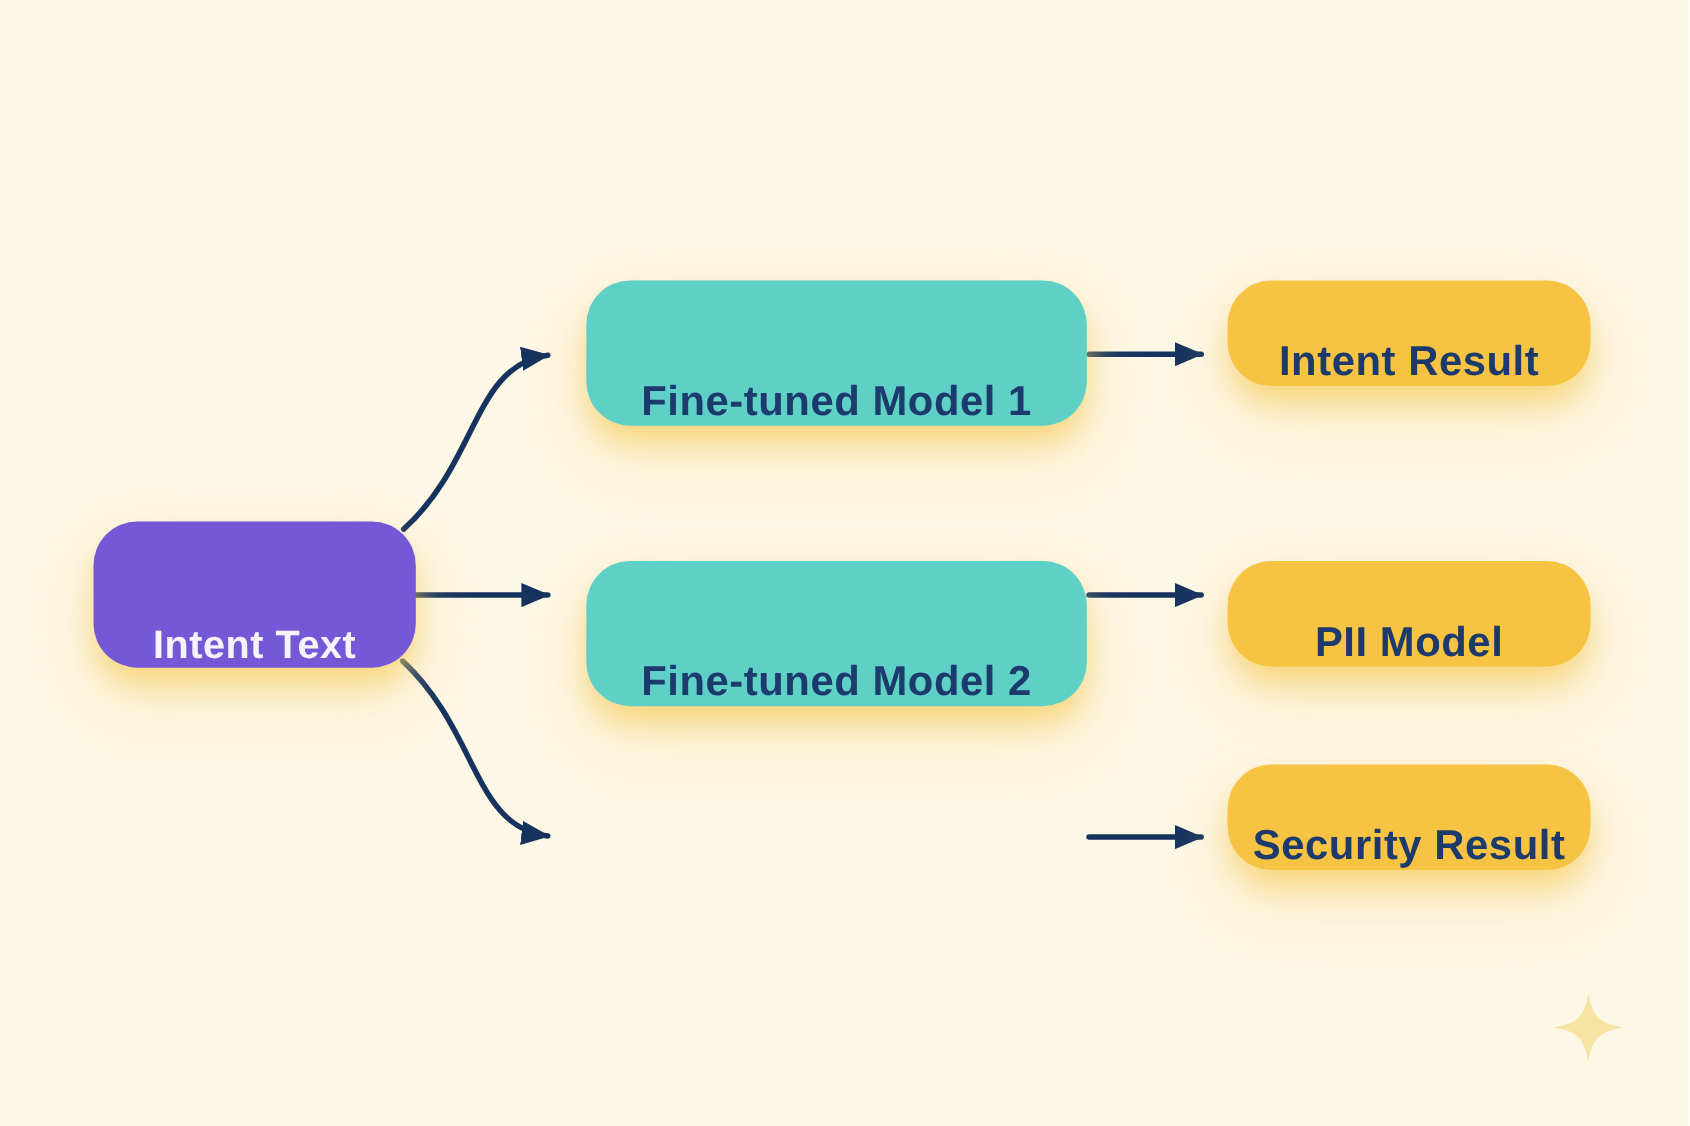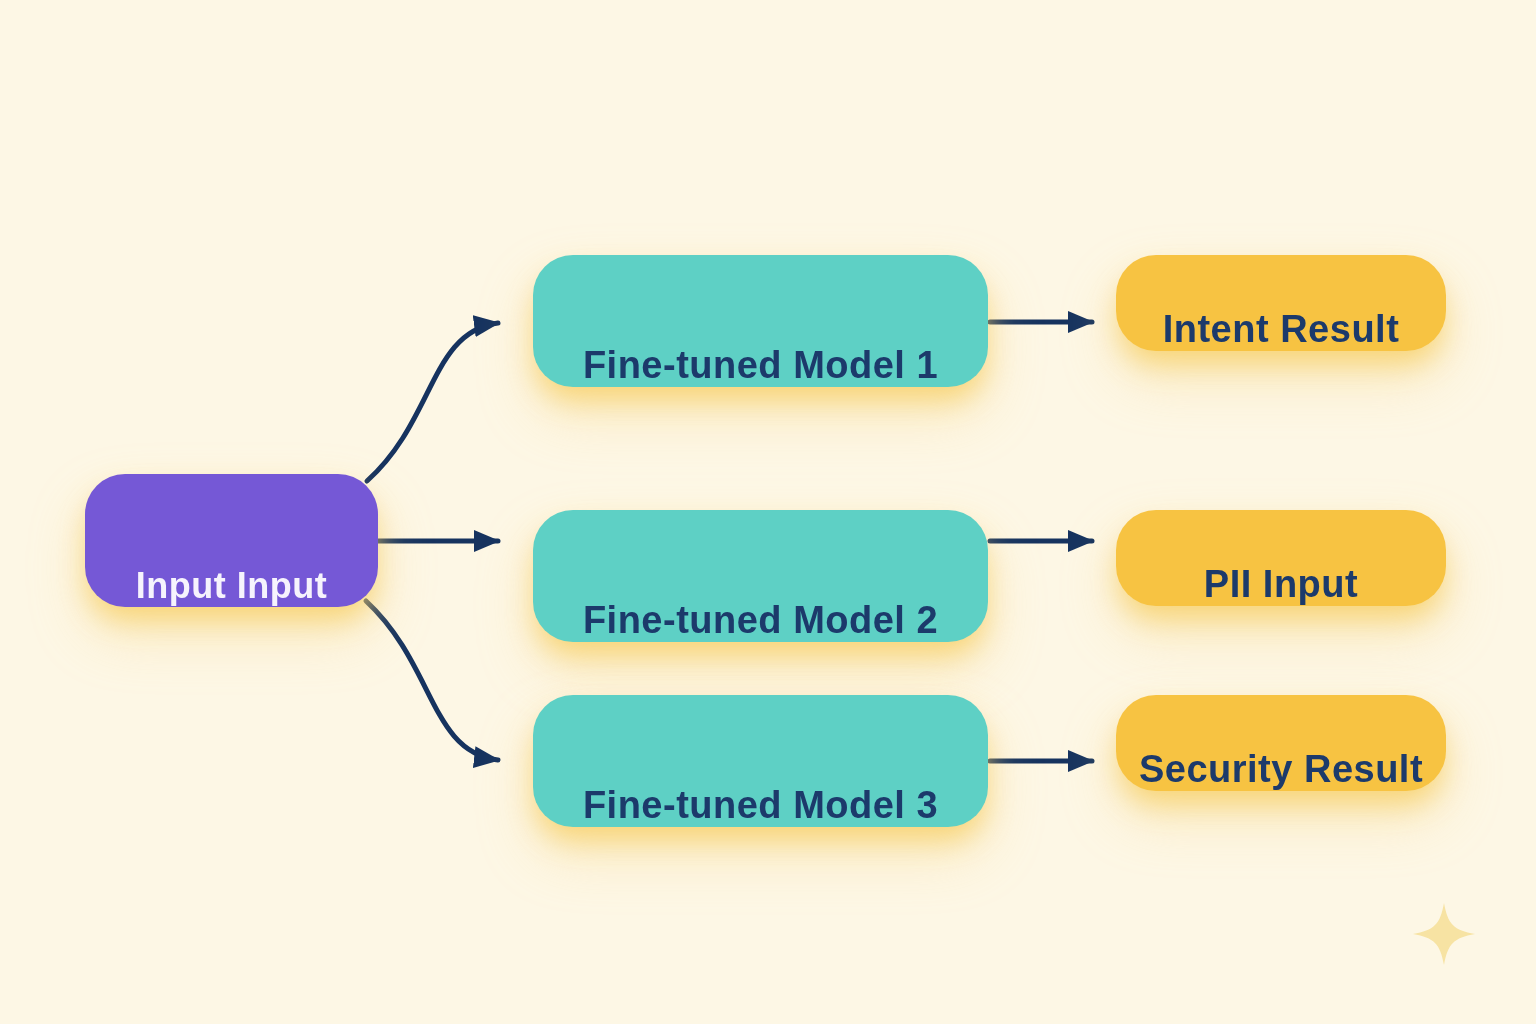--- a/index.html
+++ b/index.html
@@ -75,38 +75,35 @@
     </defs>
     <path d="M 367 481 C 435 420, 430 332, 498 323" fill="none" stroke="#16335f" stroke-width="5" stroke-linecap="round" marker-end="url(#ah)"></path>
     <path d="M 378 541 L 498 541" fill="none" stroke="#16335f" stroke-width="5" stroke-linecap="round" marker-end="url(#ah)"></path>
     <path d="M 366 601 C 435 665, 430 752, 498 760" fill="none" stroke="#16335f" stroke-width="5" stroke-linecap="round" marker-end="url(#ah)"></path>
     <path d="M 990 322 L 1092 322" fill="none" stroke="#16335f" stroke-width="5" stroke-linecap="round" marker-end="url(#ah)"></path>
     <path d="M 990 541 L 1092 541" fill="none" stroke="#16335f" stroke-width="5" stroke-linecap="round" marker-end="url(#ah)"></path>
     <path d="M 990 761 L 1092 761" fill="none" stroke="#16335f" stroke-width="5" stroke-linecap="round" marker-end="url(#ah)"></path>
   </svg>
 
   <div class="node node-input">
-    <span>Input Input</span>
+    <span>Intent Text</span>
   </div>
 
   <div class="node node-model row-1">
     <span>Fine-tuned Model 1</span>
   </div>
   <div class="node node-model row-2">
     <span>Fine-tuned Model 2</span>
   </div>
-  <div class="node node-model row-3">
-    <span>Fine-tuned Model 3</span>
-  </div>
 
   <div class="node node-result row-1">
     <span>Intent Result</span>
   </div>
   <div class="node node-result row-2">
-    <span>PII Input</span>
+    <span>PII Model</span>
   </div>
   <div class="node node-result row-3">
     <span>Security Result</span>
   </div>
 
   <svg class="sparkle" viewBox="-34 -34 68 68" xmlns="http://www.w3.org/2000/svg">
     <path d="M 0,-32 C 4,-10 10,-4 32,0 C 10,4 4,10 0,32 C -4,10 -10,4 -32,0 C -10,-4 -4,-10 0,-32 Z" fill="#f7e3a3"></path>
   </svg>
 
 </div>

